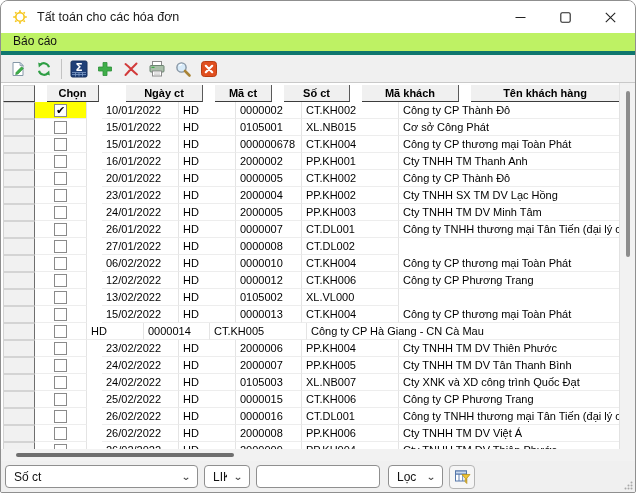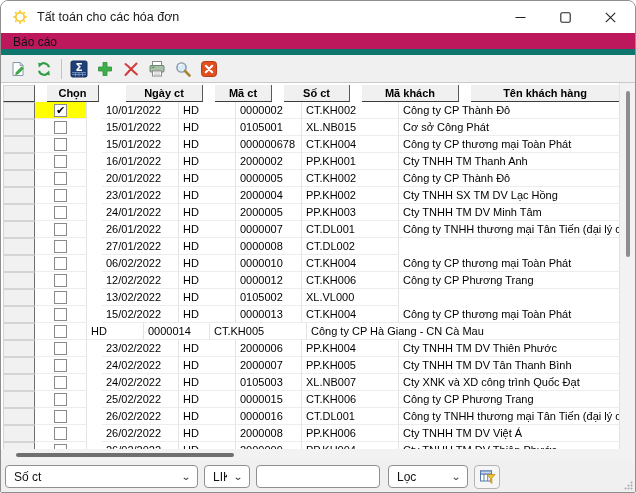--- a/index.html
+++ b/index.html
@@ -9,21 +9,21 @@
     border:1px solid #8f8f8f; border-radius:8px 8px 2px 2px;
     overflow:hidden; display:flex; flex-direction:column; position:relative;
   }
   
   .titlebar { height:32px; background:#ffffff; display:flex; align-items:center; flex:0 0 32px; }
   .app-icon { width:16px; height:16px; margin-left:11px; }
   .title-text { font-size:12.5px; color:#1a1a1a; margin-left:9px; flex:1; white-space:nowrap; }
   .win-btn { width:45px; height:32px; display:flex; align-items:center; justify-content:center; }
   .win-btn svg { display:block; }
   
-  .menubar { height:22px; background:#be185d; display:flex; align-items:flex-start; flex:0 0 22px; border-bottom:6px solid #0f766e; }
+  .menubar { height:22px; background:#bef264; display:flex; align-items:flex-end; flex:0 0 22px; border-bottom:4px solid #0f766e; }
   .menu-item { font-size:12px; color:#111; padding:2px 10px 3px 12px; }
   
   .toolbar { height:27px; background:#f0f0f0; display:flex; align-items:center; flex:0 0 27px; padding-left:5px; }
   .tb-btn { width:24px; height:24px; display:flex; align-items:center; justify-content:center; border-radius:3px; margin-right:2px; }
   .tb-sep { width:1px; height:20px; background:#c3c3c3; margin:0 5px 0 3px; }
   
   .grid-wrap { flex:1 1 auto; position:relative; background:#ffffff; border-top:1px solid #c9c9c9; overflow:hidden; padding:2px 0 0 2px; }
   .g-row { display:flex; height:17px; line-height:16px; font-size:11px; color:#000; }
   .cell { overflow:hidden; white-space:nowrap; border-right:1px solid #e4e4e4; border-bottom:1px solid #ededed; padding:0 4px; }
   .col-ind { width:32px; flex:0 0 32px; background:#f1f1f1; border:1px solid #d4d4d4; border-right:1px solid #6e6e6e; }
@@ -46,21 +46,21 @@
   .hscroll { position:absolute; left:0; right:0; bottom:0; height:12px; background:#f2f2f2; }
   .hthumb { position:absolute; left:15px; top:4px; width:218px; height:4px; background:#6f6f6f; border-radius:2px; }
   
   .filterbar { flex:0 0 31px; background:#f0f0f0; display:flex; align-items:center; padding:0 4px; gap:6px; position:relative; }
   .combo { height:23px; background:#fff; border:1px solid #8f8f8f; border-radius:4px; display:flex; align-items:center; font-size:12px; color:#111; padding:0 6px 0 8px; }
   .combo .cv { flex:1; white-space:nowrap; overflow:hidden; }
   .chev { color:#444; font-size:12px; margin-left:6px; transform:scaleY(0.8); }
   .f-field { width:193px; }
   .f-op { width:46px; }
   .f-input { width:124px; height:23px; border:1px solid #8f8f8f; border-radius:4px; font-size:12px; padding:0 6px; font-family:inherit; }
-  .f-action { width:80px; margin-left:2px; }
+  .f-action { width:55px; margin-left:2px; }
   .f-btn { width:26px; height:24px; background:#f6f6f6; border:1px solid #b5b5b5; border-radius:4px; display:flex; align-items:center; justify-content:center; }
   .grip { position:absolute; right:2px; bottom:2px; }
 </style>
 </head>
 <body>
 
 <div class="window">
 
   <div class="titlebar">
     <svg class="app-icon" viewBox="0 0 16 16">

